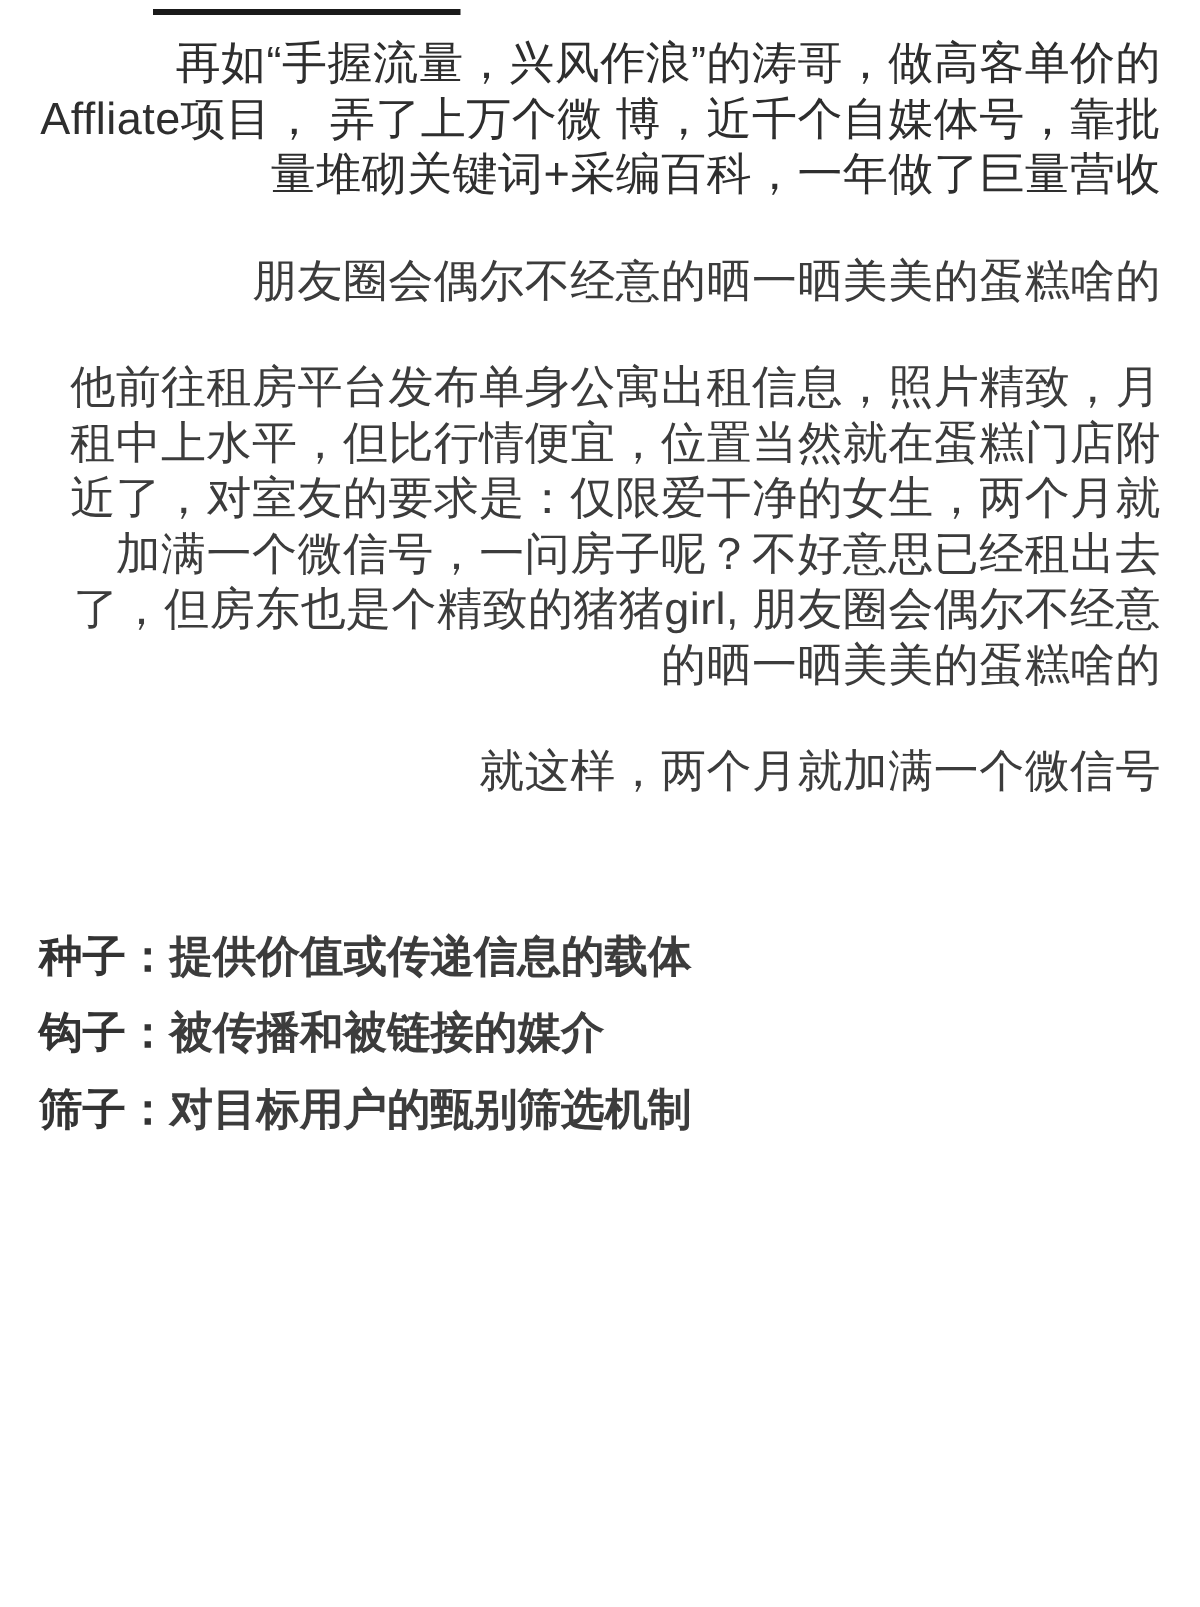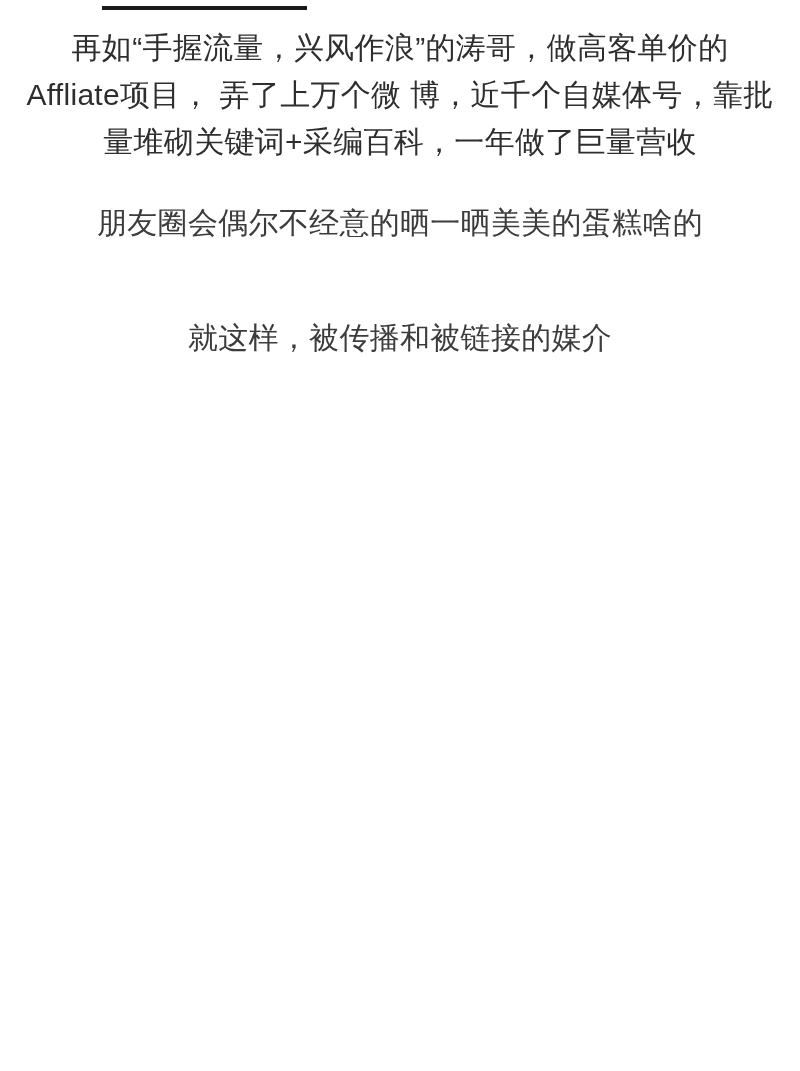--- a/index.html
+++ b/index.html
@@ -21,26 +21,26 @@
     position: relative;
   }
   .top-rule {
     width: 205px;
     height: 4px;
     background: #1a1a1a;
     margin: 6px 0 0 76px;
   }
   .para {
     font-size: 30px;
-    line-height: 47px;
+    line-height: 37px;
     letter-spacing: 0.3px;
     color: #3c3c3c;
     margin: 0;
     padding: 0;
-    text-align: center;
+    text-align: right;
     word-break: break-word;
   }
   .para.first {
     margin-top: 14px;
     color: #2e2e2e;
   }
   .gap-md { height: 34px; }
   .gap-lg { height: 40px; }
   .accent {
     color: #e60012;
@@ -71,26 +71,40 @@
   </p>
 
   <div class="gap-md"></div>
 
   <p class="para">
     <span>朋友圈会偶尔不经意的晒一晒美美的蛋糕啥的</span>
   </p>
 
   <div class="gap-md"></div>
 
+  <p class="para">
+    <span>他前往租房平台发布单身公寓出租信息，照片精致，月租中上水平，但比行情便宜，位置当然就在蛋糕门店附近了，对室友的要求是：仅限爱干净的女生，两个月就加满一个微信号，一问房子呢？不好意思已经租出去了，但房东也是个精致的猪猪girl, 朋友圈会偶尔不经意的晒一晒美美的蛋糕啥的</span>
+  </p>
 
   <div class="gap-md"></div>
 
   <p class="para">
-    <span>就这样，被传播和被链接的媒介</span>
+    <span>就这样，两个月就加满一个微信号</span>
   </p>
 
   <div class="gap-md"></div>
 
 
   <div class="gap-lg"></div>
 
+  <div class="list-block">
+    <div class="list-line">
+      <span class="term">种子：</span><span>提供价值或传递信息的载体</span>
+    </div>
+    <div class="list-line">
+      <span class="term">钩子：</span><span>被传播和被链接的媒介</span>
+    </div>
+    <div class="list-line">
+      <span class="term">筛子：</span><span>对目标用户的甄别筛选机制</span>
+    </div>
+  </div>
 
 </div>
 
 </body></html>

